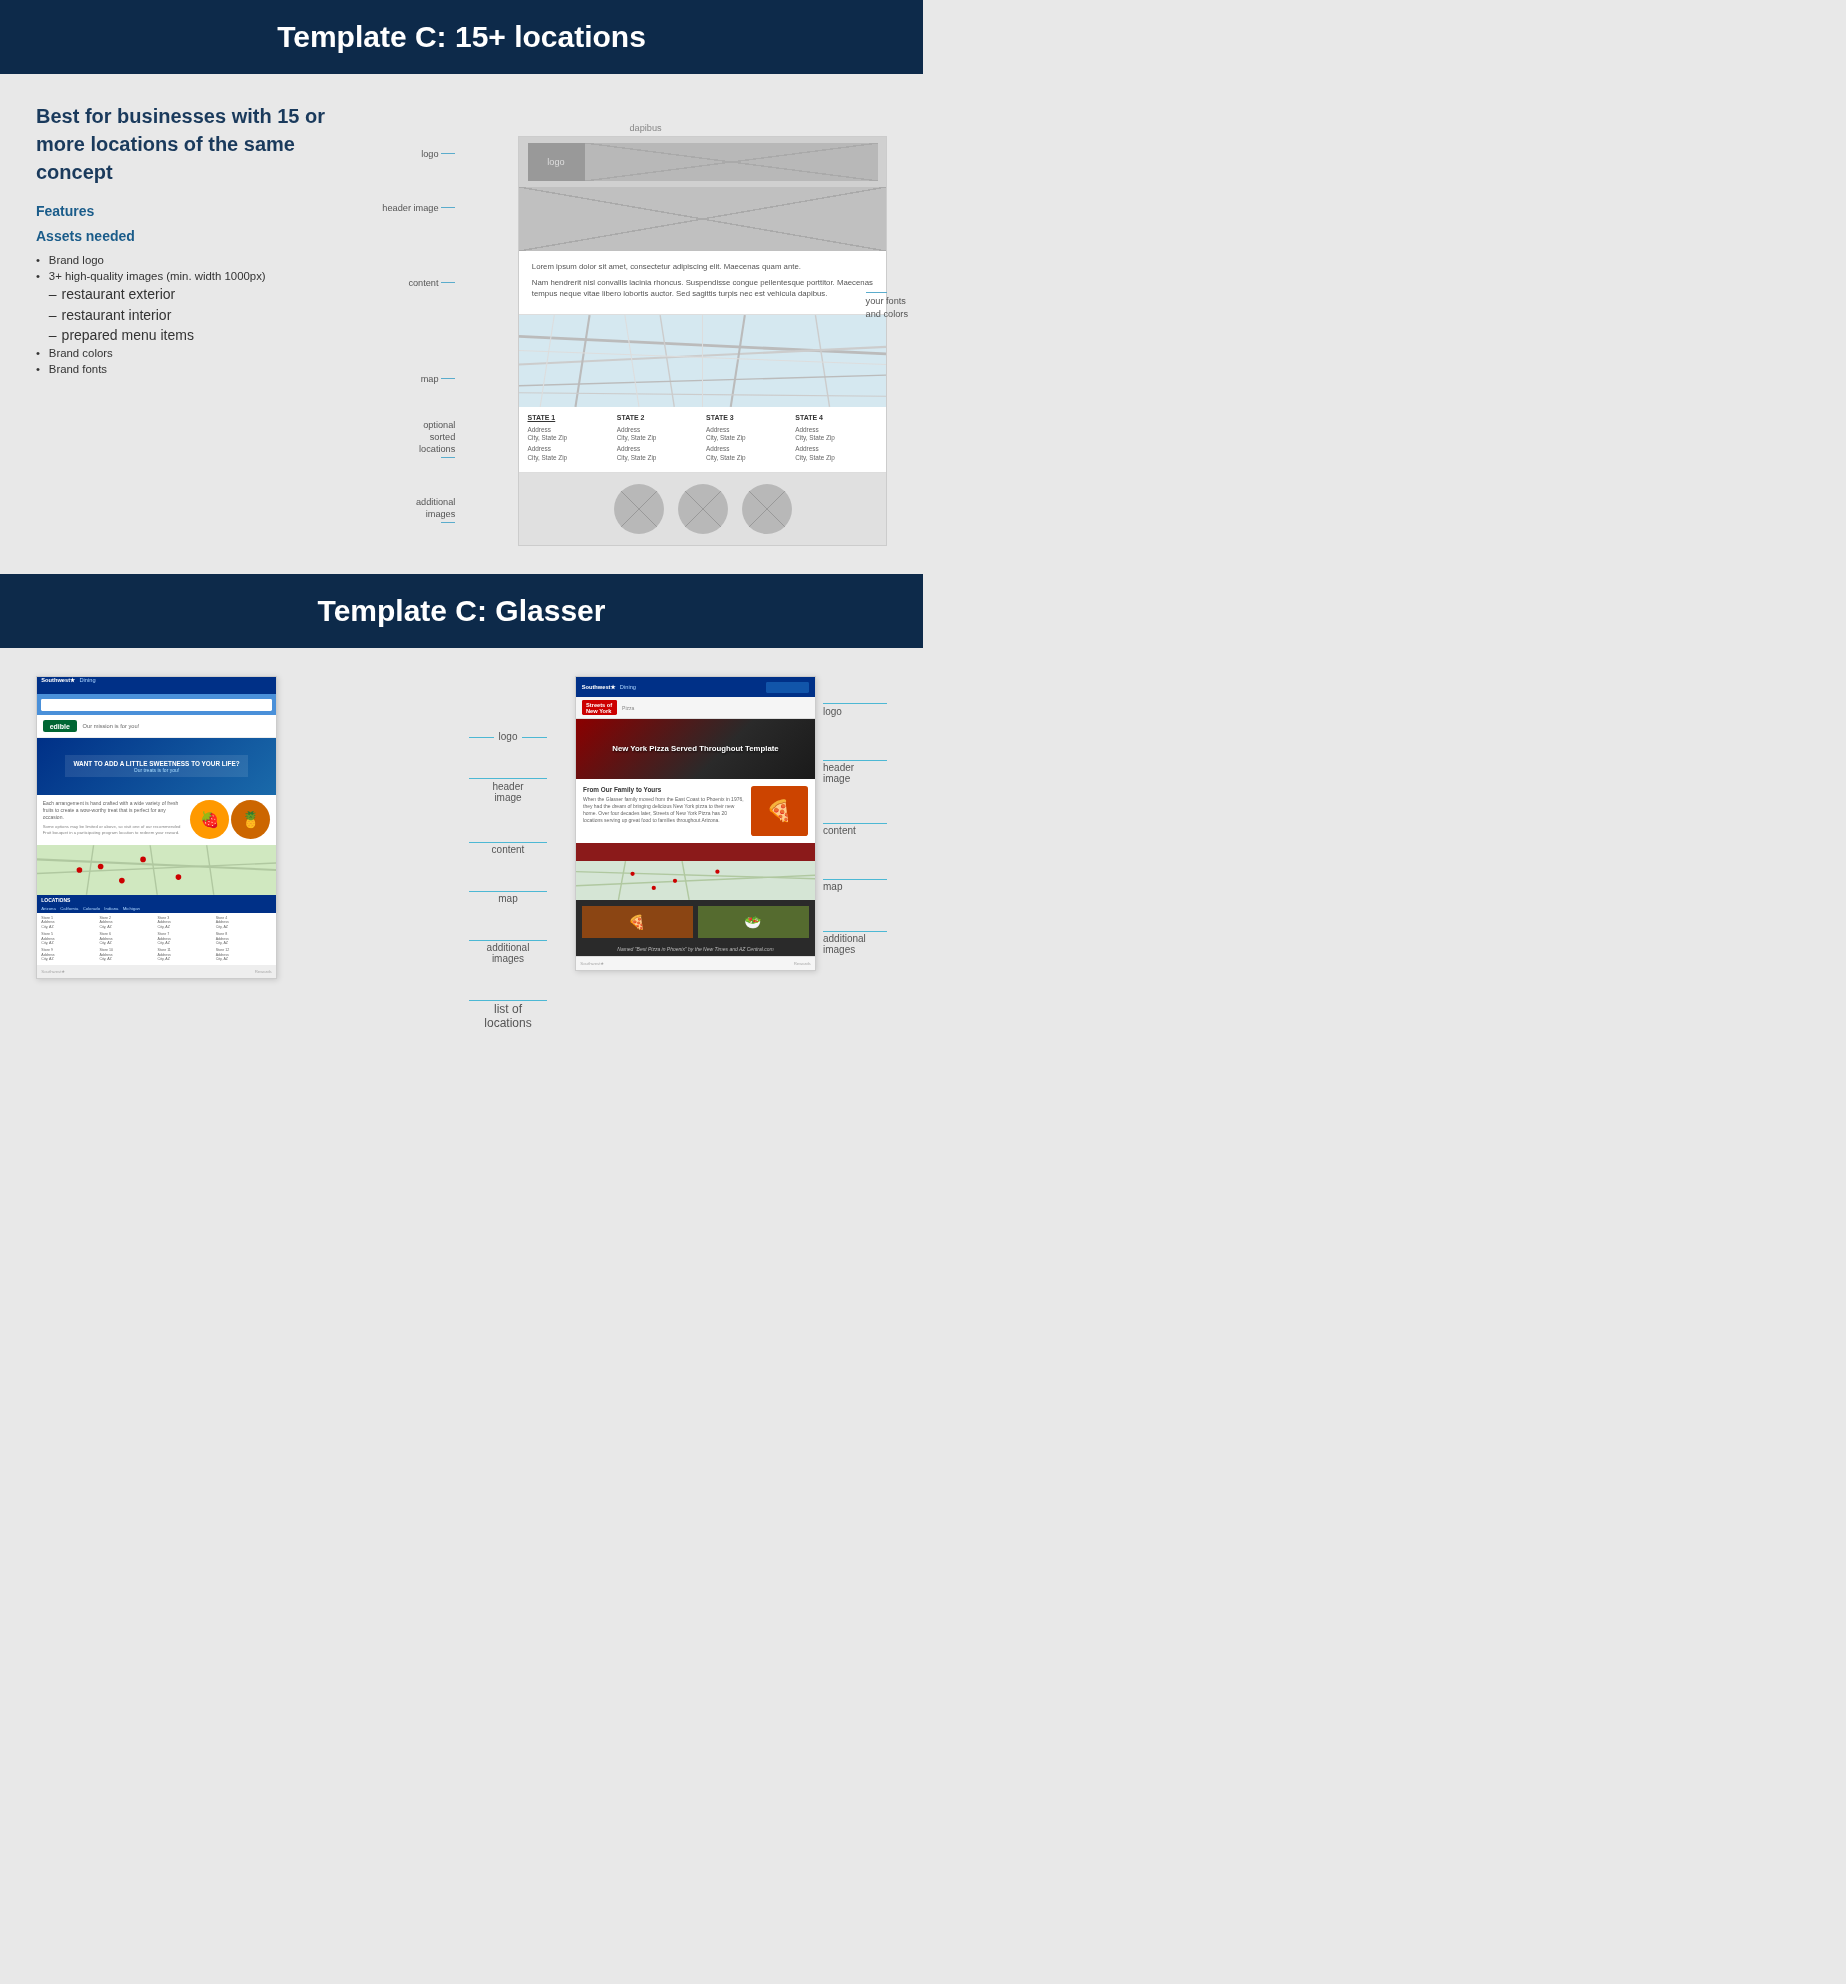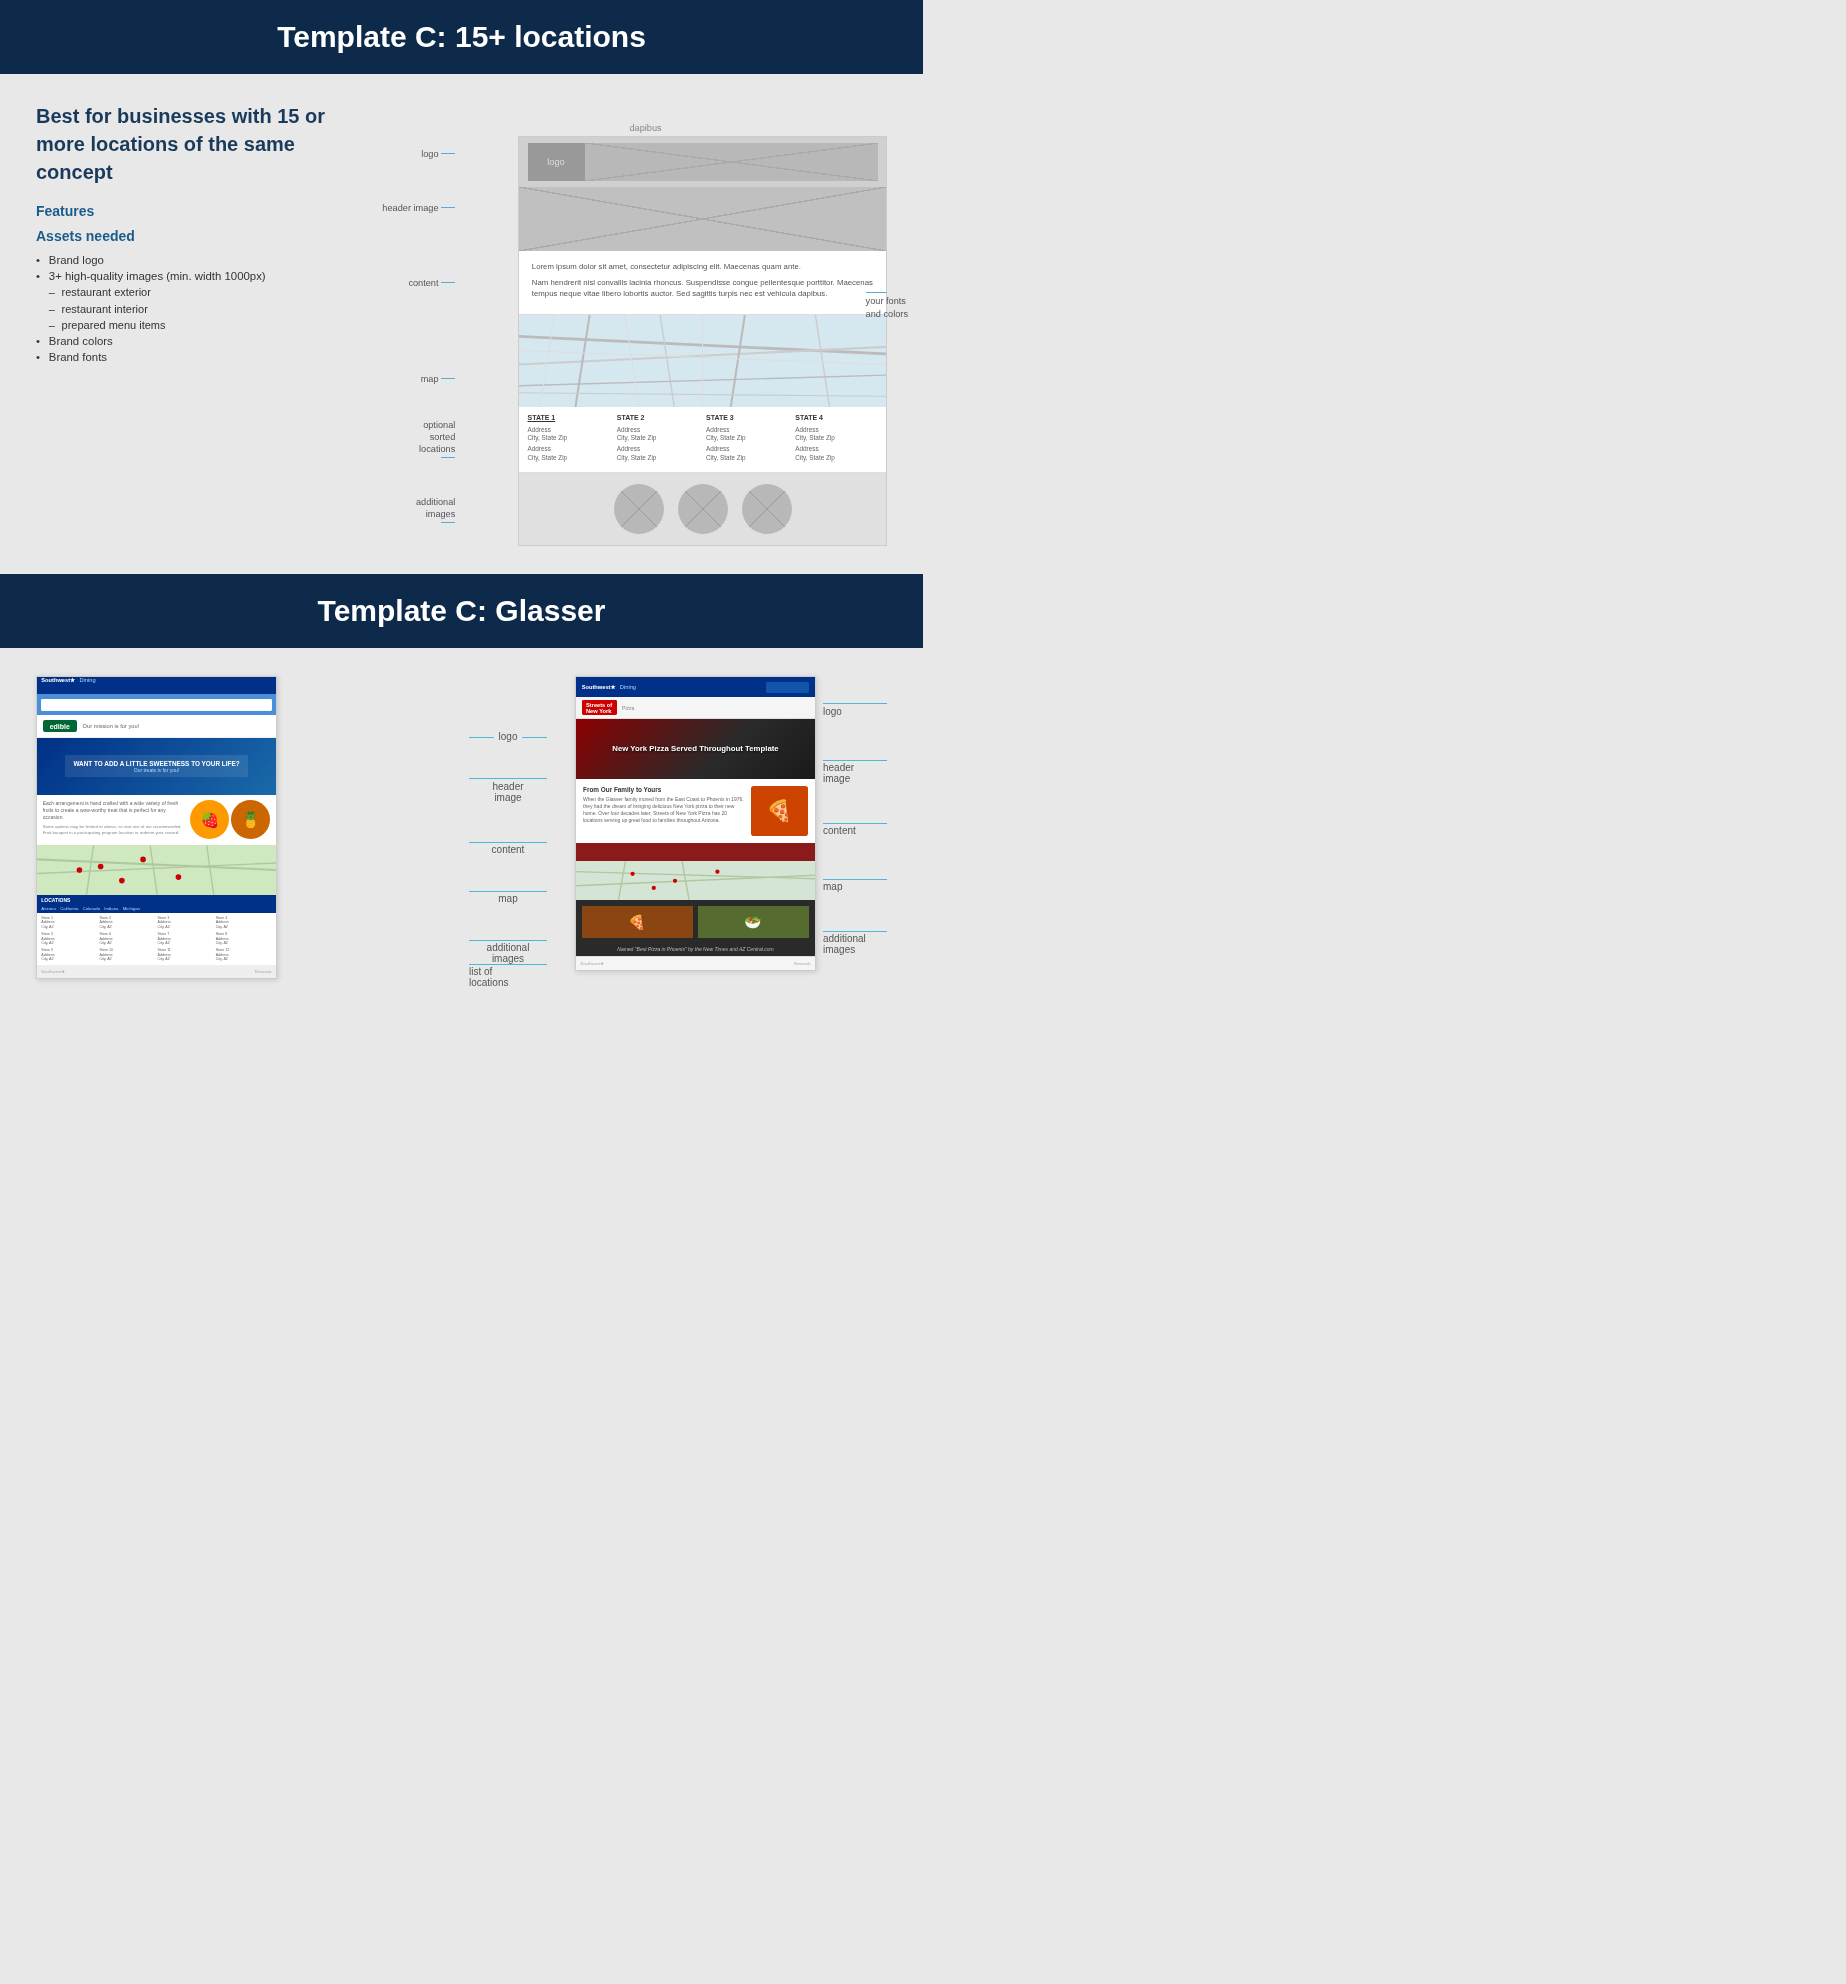--- a/index.html
+++ b/index.html
@@ -53,21 +53,21 @@
       padding-left: 12.8px;
       position: relative;
     }
     .template-left ul li::before {
       content: '•';
       position: absolute;
       left: 0;
     }
     .template-left ul li.indent {
       padding-left: 25.6px;
-      font-size: 11px;
+      font-size: 14px;
     }
     .template-left ul li.indent::before {
       content: '–';
       left: 12.8px;
     }
 
     
     .template-right {
       flex: 1.2;
       position: relative;
@@ -742,21 +742,21 @@
         <div style="height:0.7px;background:#4db8d4;margin-bottom:1.4px;"></div>
         <span>map</span>
       </div>
 
       <div style="font-size:10px;color:#555;margin-top:36px;text-align:center;">
         <div style="height:0.7px;background:#4db8d4;margin-bottom:1.4px;"></div>
         <span style="white-space:pre-line;">additional
 images</span>
       </div>
 
-      <div style="font-size:10px;color:#555;">
+      <div style="font-size:12px;color:#555;margin-top:36px;text-align:center;">
         <div style="height:0.7px;background:#4db8d4;margin-bottom:1.4px;"></div>
         <span style="white-space:pre-line;">list of
 locations</span>
       </div>
     </div>
   </div>
 
   <div style="display:flex;align-items:flex-start;gap:7px;">
     <div class="example-right-screenshot">
 

